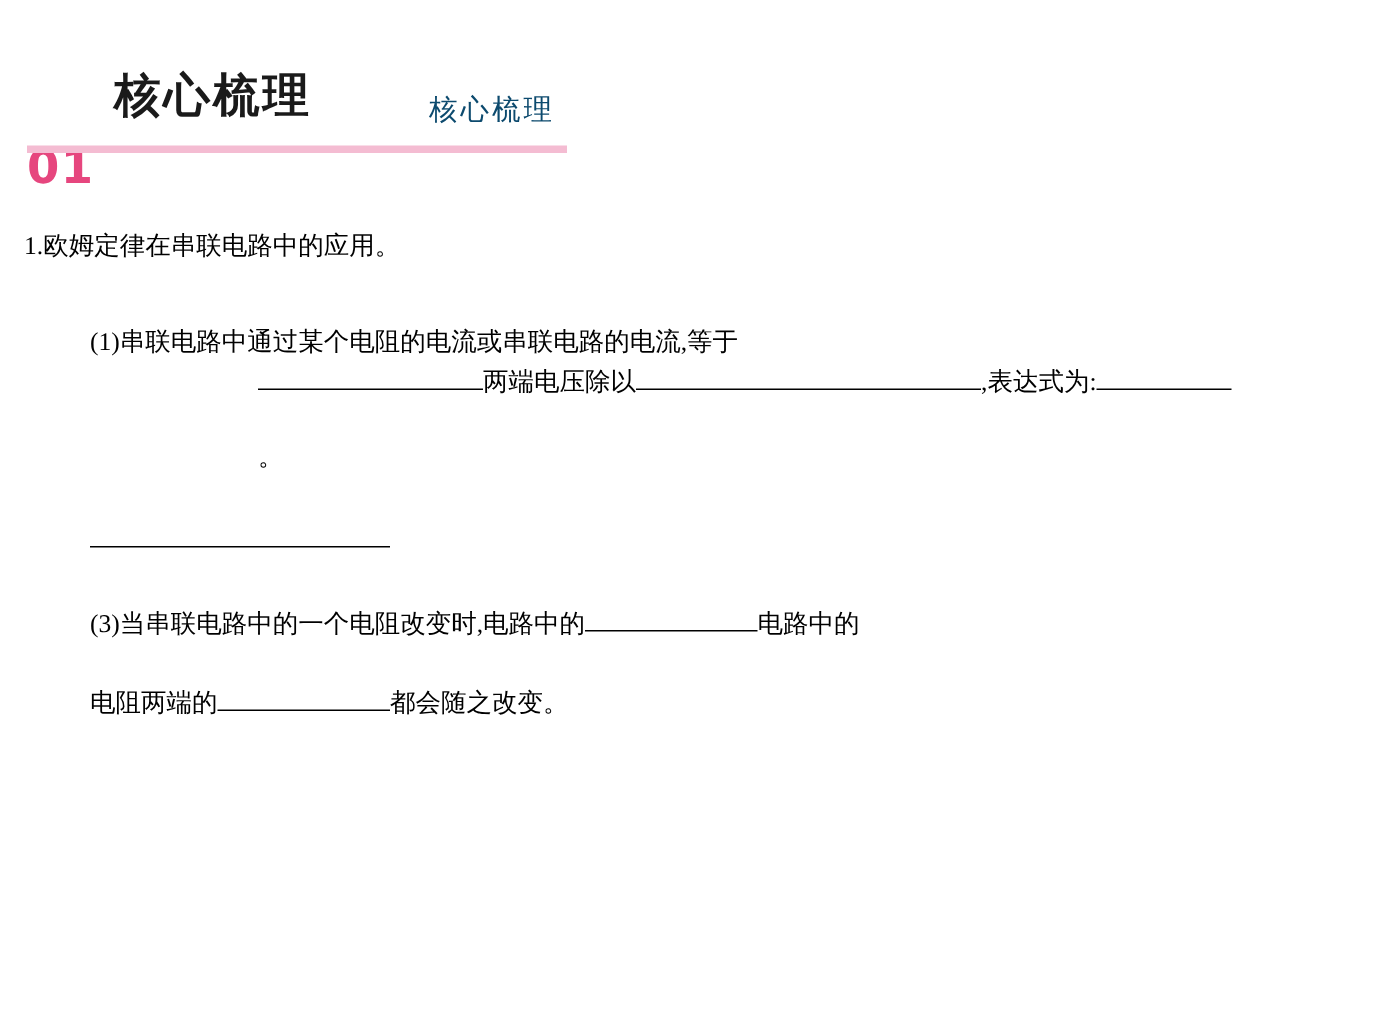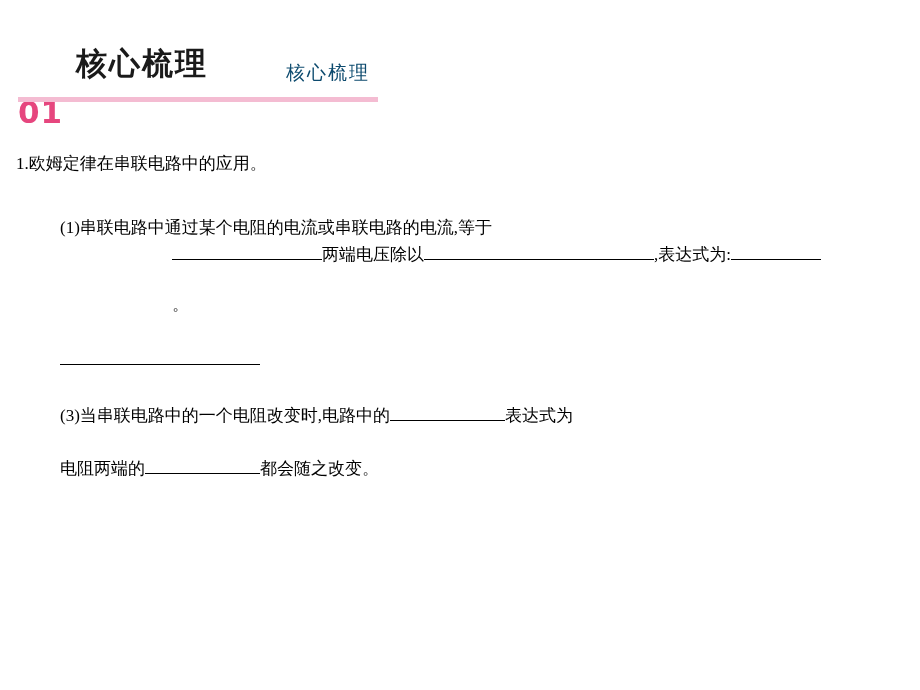--- a/index.html
+++ b/index.html
@@ -131,21 +131,21 @@
 
     <div class="line indent-2 row-c">
       <span class="sp-lg"></span><span>。</span>
     </div>
 
     <div class="line indent-2 row-d">
       <span class="blank b-200"></span>
     </div>
 
     <div class="line indent-1 row-e">
-      <span>(3)当串联电路中的一个电阻改变时,电路中的</span><span class="blank b-115"></span><span>表达式为</span>
+      <span>(3)当串联电路中的一个电阻改变时,电路中的</span><span class="blank b-115"></span><span>电路中的</span>
     </div>
 
     <div class="line indent-1 row-f">
       <span>电阻两端的</span><span class="blank b-115"></span><span>都会随之改变。</span>
     </div>
 
   </div>
 </div>
 
 </body></html>

